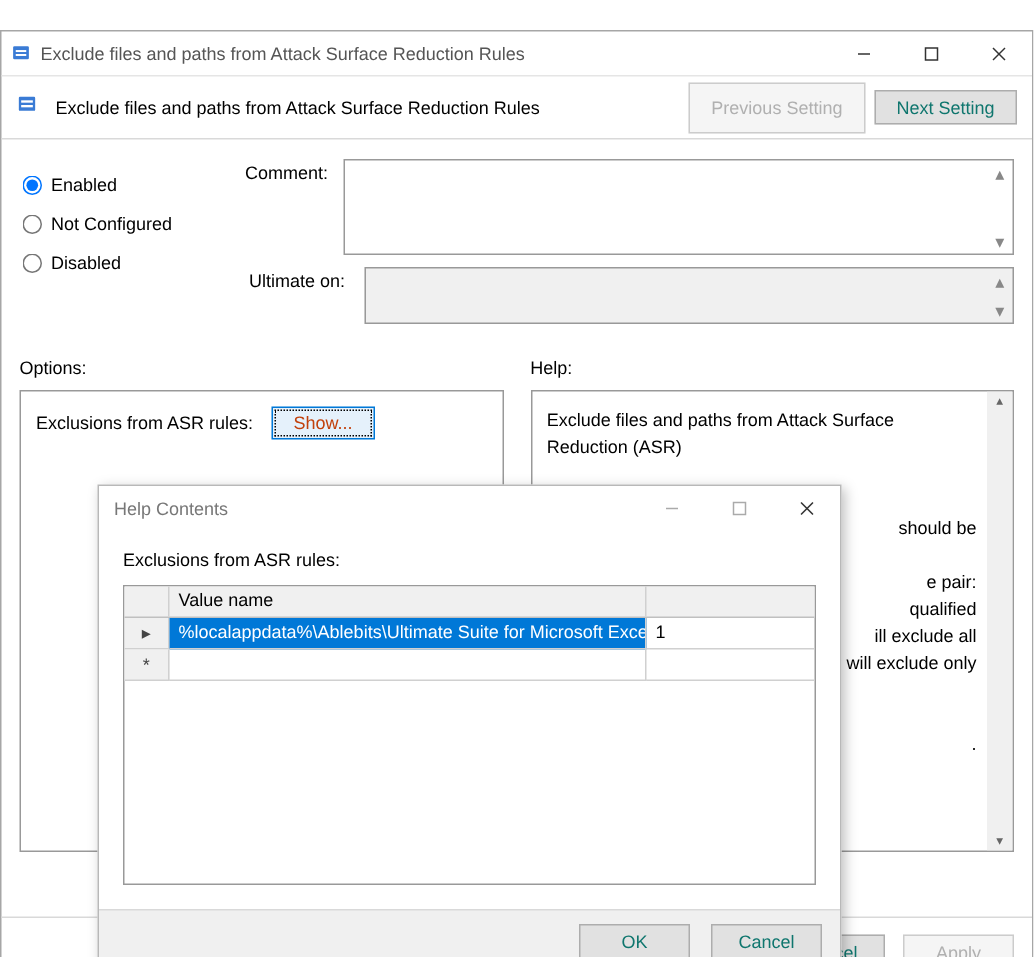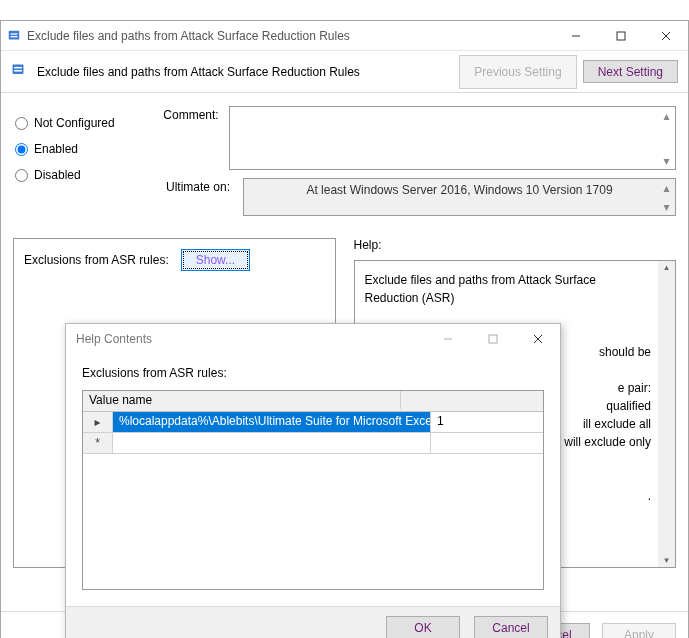--- a/index.html
+++ b/index.html
@@ -9,21 +9,21 @@
   .titlebar { height: 30px; border-bottom: 1px solid #e5e5e5; display: flex; align-items: center; }
   .titlebar .icon-slot { width: 26px; display: flex; justify-content: center; }
   .titlebar .title-text { flex: 1; color: #555; font-size: 12px; }
   .win-controls { display: flex; }
   .win-btn { width: 45px; height: 29px; display: flex; align-items: center; justify-content: center; color: #333; }
 
   .header-row { height: 42px; border-bottom: 1px solid #d9d9d9; display: flex; align-items: center; padding: 0 10px; }
   .header-row .header-icon { width: 18px; height: 18px; margin-right: 8px; }
   .header-row .header-title { flex: 1; color: #000; }
   .ghost-btn { height: 23px; padding: 16px 14px; border: 1px solid #cccccc; background: #f5f5f5; color: #b0b0b0; margin-left: 6px; display: inline-flex; align-items: center; }
-  .flat-btn { height: 23px; padding: 0 14px; border: 1px solid #adadad; background: #e1e1e1; color: #701a75; margin-left: 6px; display: inline-flex; align-items: center; cursor: pointer; }
+  .flat-btn { height: 23px; padding: 0 14px; border: 1px solid #adadad; background: #e1e1e1; color: #0f766e; margin-left: 6px; display: inline-flex; align-items: center; cursor: pointer; }
 
   .content { position: absolute; top: 73px; left: 0; right: 0; bottom: 46px; padding: 12px 12px 0 12px; }
 
   .config-row { display: flex; }
   .radio-col { width: 140px; padding-top: 4px; }
   .radio-item { display: flex; align-items: center; height: 26px; cursor: pointer; }
   .radio-item input { margin: 0 6px 0 2px; }
 
   .right-col { flex: 1; text-align: center; }
   .field-row { display: flex; margin-bottom: 8px; }
@@ -36,37 +36,37 @@
   .two-col { display: flex; margin-top: 14px; gap: 18px; height: 330px; }
   .col-left, .col-right { flex: 1; display: flex; flex-direction: column; }
   .col-label { height: 22px; color: #000; }
   .panel { flex: 1; border: 1px solid #999; background: #fff; padding: 10px; position: relative; overflow: hidden; }
   .col-right .panel { padding-right: 24px; line-height: 1.5; color: #000; }
   .vscroll { position: absolute; right: 0; top: 0; bottom: 0; width: 17px; background: #f0f0f0; }
   .vscroll::before { content:"▴"; position:absolute; top:0; left:0; width:17px; text-align:center; color:#666; font-size:9px;}
   .vscroll::after { content:"▾"; position:absolute; bottom:0; left:0; width:17px; text-align:center; color:#666; font-size:9px;}
 
   .opt-line { display: flex; align-items: center; gap: 12px; }
-  .show-btn { height: 22px; padding: 0 14px; border: 1px solid #0078d7; background: #e5f1fb; color: #8b5cf6; cursor: pointer; outline: 1px dotted #000; outline-offset: -3px; }
+  .show-btn { height: 22px; padding: 0 14px; border: 1px solid #0078d7; background: #e5f1fb; color: #c2410c; cursor: pointer; outline: 1px dotted #000; outline-offset: -3px; }
 
   .footer { position: absolute; left: 0; right: 0; bottom: 0; height: 46px; border-top: 1px solid #d9d9d9; display: flex; align-items: center; justify-content: flex-end; padding: 0 12px; gap: 6px; }
   .footer .flat-btn, .footer .ghost-btn { width: 74px; justify-content: center; padding: 0; }
 
   
   .dialog {
     position: absolute; left: 64px; top: 302px; width: 496px; height: 326px;
     background: #fff; border: 1px solid #b8b8b8; box-shadow: 2px 2px 8px rgba(0,0,0,0.25);
     z-index: 10;
   }
   .dlg-titlebar { height: 30px; display: flex; align-items: center; padding-left: 10px; color: #777; }
   .dlg-titlebar .spacer { flex: 1; }
   .dlg-body { padding: 12px 16px 0 16px; }
   .dlg-label { color: #000; margin-bottom: 10px; }
   .grid-wrap { border: 1px solid #999; height: 200px; background: #fff; }
-  .grid-head { display: flex; height: 21px; background: #f0f0f0; border-bottom: 1px solid #c0c0c0; flex-direction: column; }
+  .grid-head { display: flex; height: 21px; background: #f0f0f0; border-bottom: 1px solid #c0c0c0; }
   .gh-cell { border-right: 1px solid #d0d0d0; padding: 2px 6px; color: #000; }
   .gh-row { width: 30px; border-right: 1px solid #d0d0d0; }
   .grid-row { display: flex; height: 21px; }
   .g-marker { width: 30px; border-right: 1px solid #d0d0d0; background: #f0f0f0; display:flex; align-items:center; justify-content:center; color:#444; border-bottom:1px solid #d0d0d0;}
   .g-valname { width: 318px; border-right: 1px solid #d0d0d0; padding: 2px 6px; border-bottom:1px solid #d0d0d0; overflow:hidden; white-space:nowrap;}
   .g-val { flex: 1; padding: 2px 6px; border-bottom:1px solid #d0d0d0;}
   .selected .g-valname { background: #0078d7; color: #fff; }
   .dlg-footer { position: absolute; left: 0; right: 0; bottom: 0; height: 42px; background: #f0f0f0; border-top: 1px solid #d9d9d9; display:flex; align-items:center; justify-content:flex-end; padding:0 12px; gap:8px;}
   .dlg-footer .flat-btn { width: 74px; justify-content:center; padding:0;}
 
@@ -117,54 +117,54 @@
     <div class="header-title">Exclude files and paths from Attack Surface Reduction Rules</div>
     <div class="ghost-btn">Previous Setting</div>
     <div class="flat-btn">Next Setting</div>
   </div>
 
   <div class="content">
 
     <div class="config-row">
       <div class="radio-col">
         <label class="radio-item">
+          <input type="radio" name="state" checked="" style="">
+          <span>Enabled</span>
+        </label>
+        <label class="radio-item">
           <input type="radio" name="state" style="">
           <span>Not Configured</span>
-        </label>
-        <label class="radio-item">
-          <input type="radio" name="state" checked="" style="">
-          <span>Enabled</span>
         </label>
         <label class="radio-item">
           <input type="radio" name="state" style="">
           <span>Disabled</span>
         </label>
       </div>
 
       <div class="right-col">
         <div class="field-row">
           <div class="field-label">Comment:</div>
           <div class="comment-box">
             <div class="scroll-up">▴</div>
             <div class="scroll-dn">▾</div>
           </div>
         </div>
         <div class="field-row">
           <div class="field-label" style="width:90px">Ultimate on:</div>
           <div class="supported-box">
-            <span>At least Windows Server 2016, Windows 10 Version 1709</span>
             <div class="scroll-up">▴</div>
             <div class="scroll-dn">▾</div>
           </div>
         </div>
       </div>
     </div>
 
     <div class="two-col">
       <div class="col-left">
+        <div class="col-label">Options:</div>
         <div class="panel">
           <div class="opt-line">
             <span>Exclusions from ASR rules:</span>
             <button class="show-btn">Show...</button>
           </div>
         </div>
       </div>
       <div class="col-right">
         <div class="col-label">Help:</div>
         <div class="panel">

